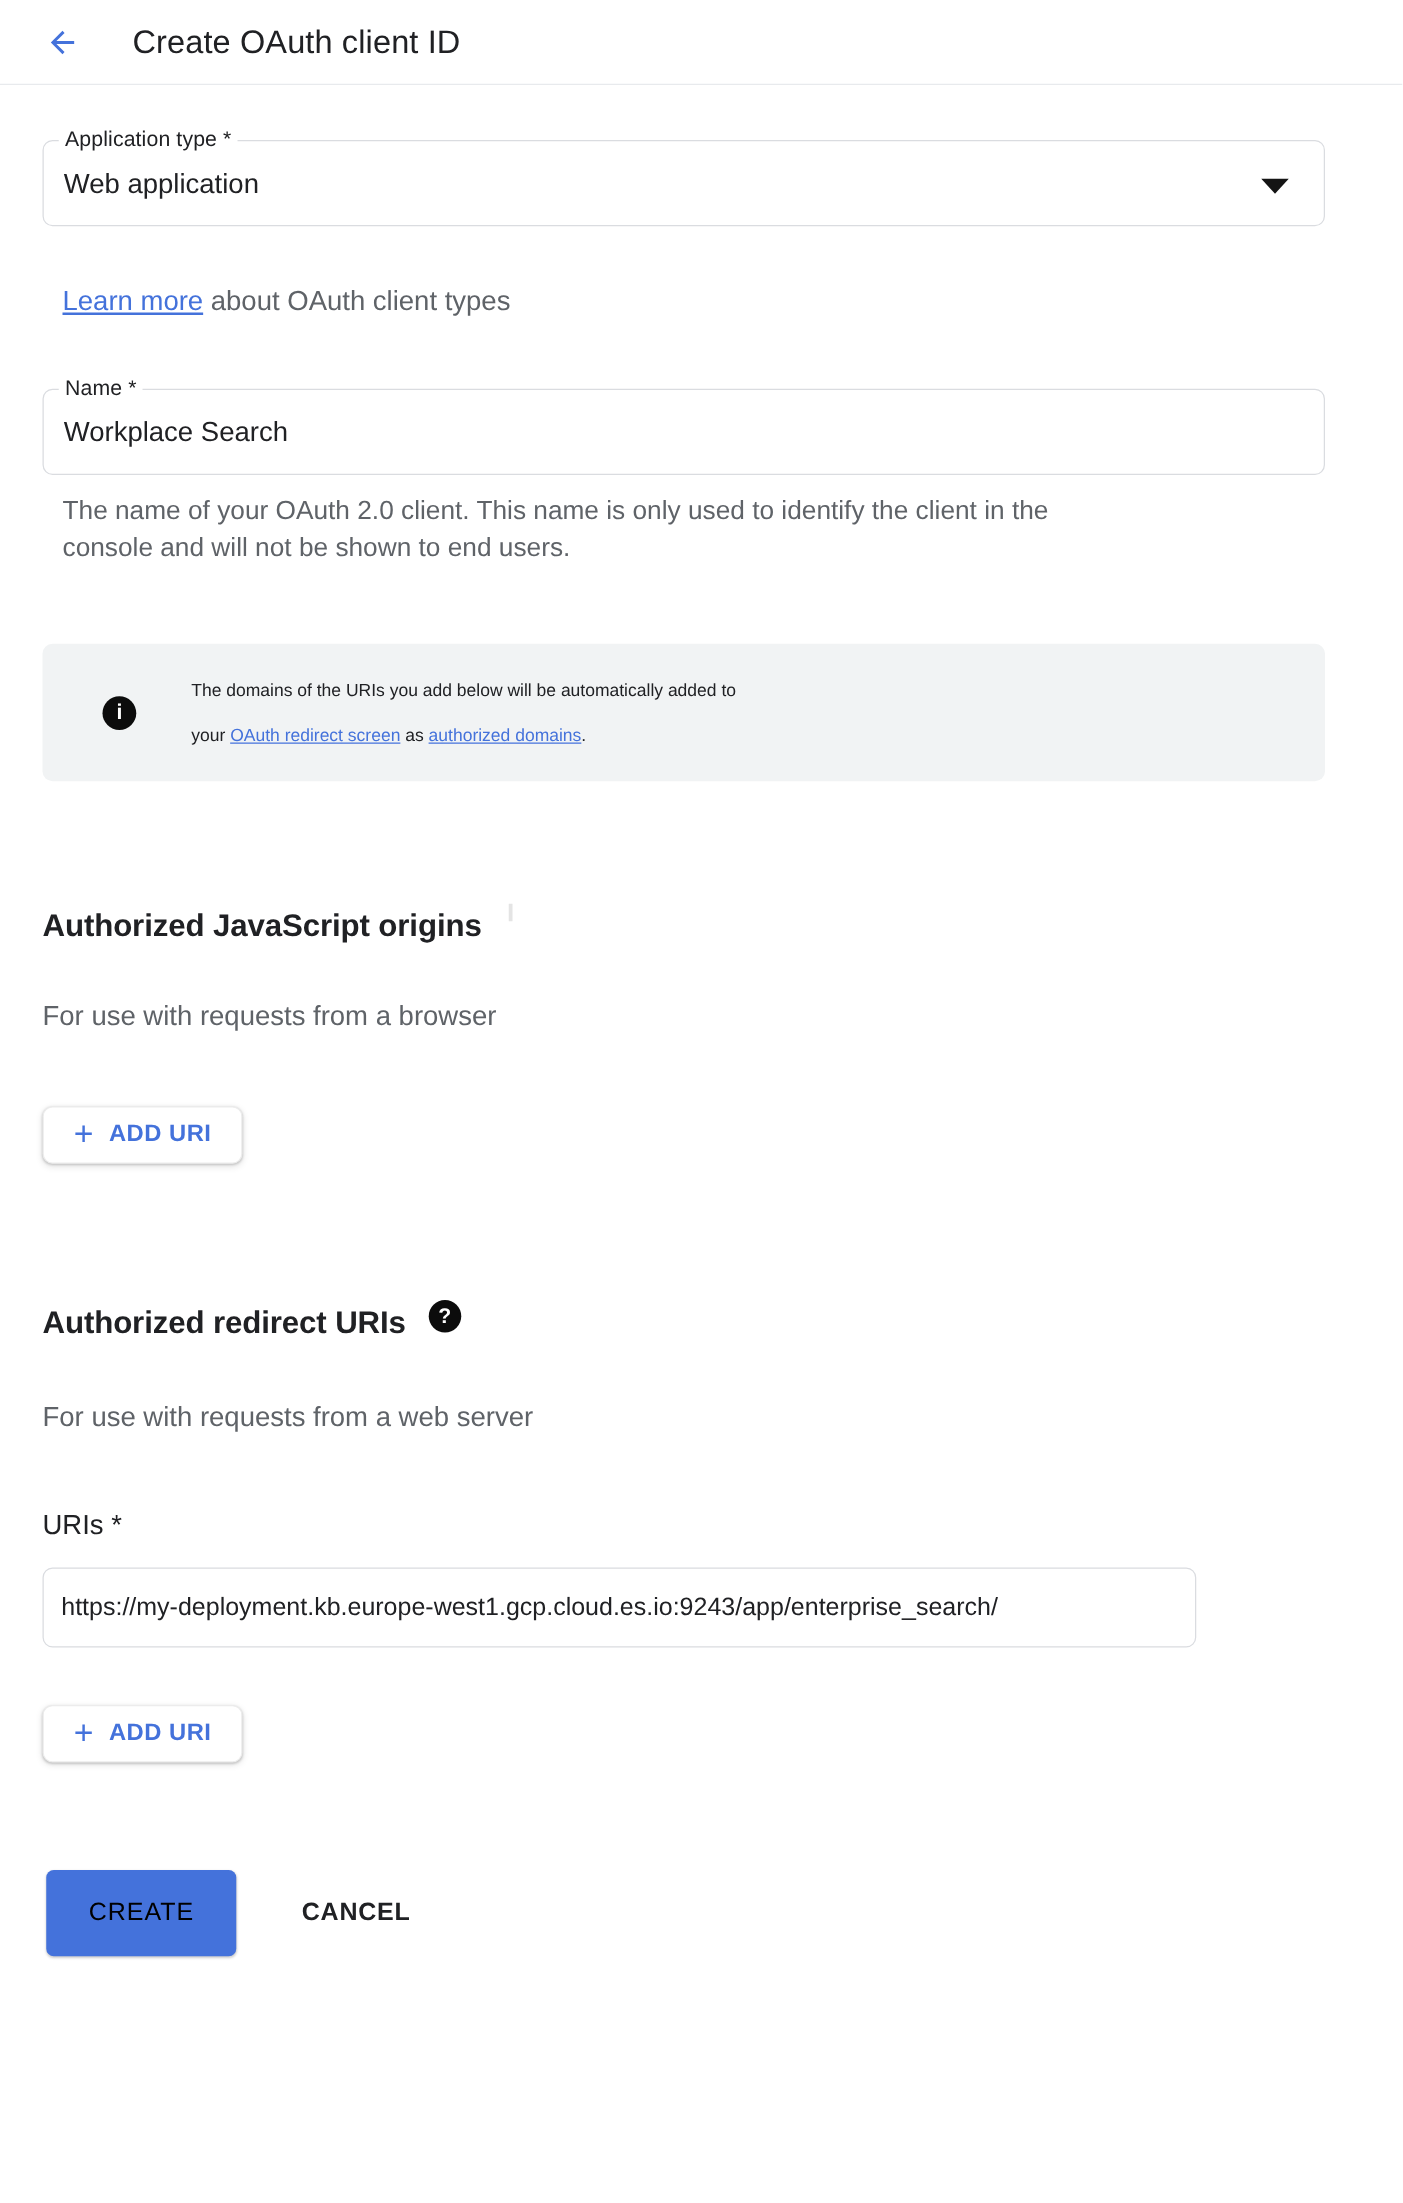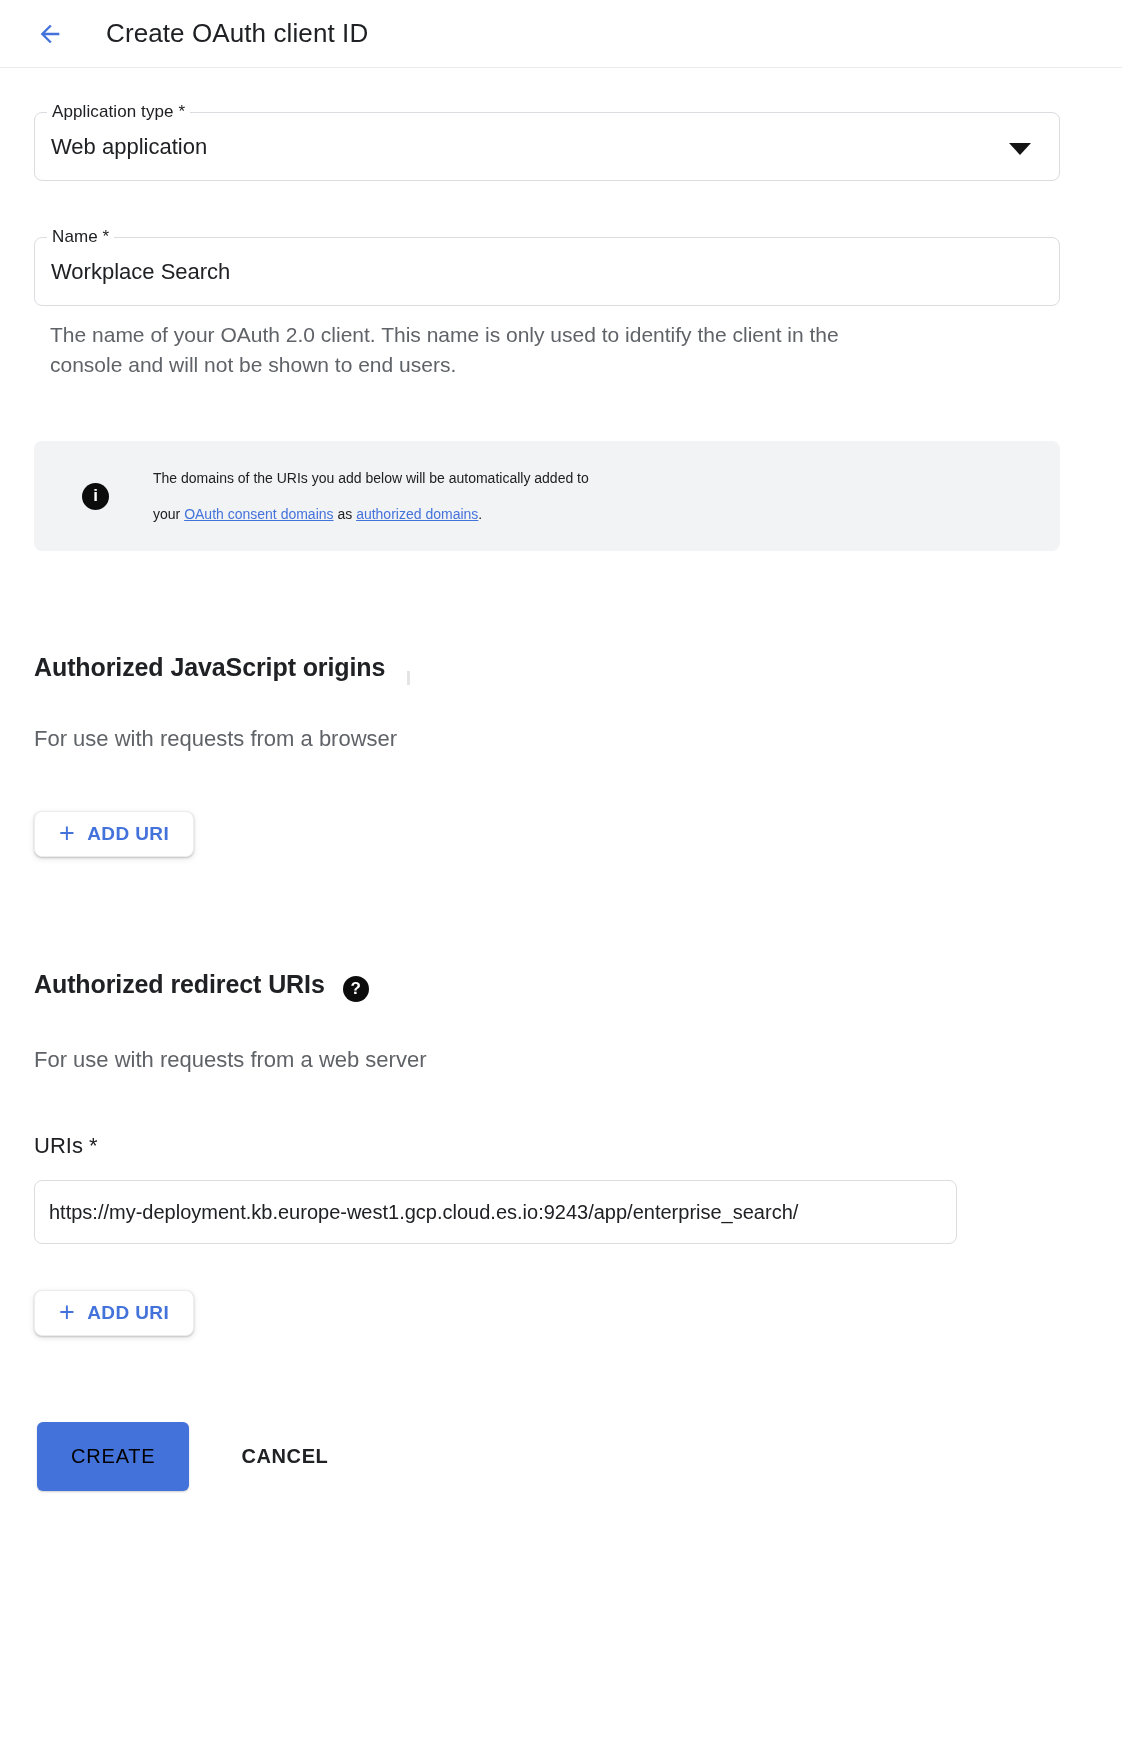--- a/index.html
+++ b/index.html
@@ -141,21 +141,21 @@
   }
 
   
   .section-h {
     margin: 98px 0 0 0;
     font-size: 25px;
     line-height: 36px;
     font-weight: 700;
     color: #202124;
     display: flex;
-    align-items: flex-end;
+    align-items: flex-start;
     gap: 18px;
     letter-spacing: -0.1px;
   }
   .section-h.second { margin-top: 109px; }
   .partial-mark {
     display: inline-block;
     width: 3px; height: 14px;
     background: #e4e4e4;
     margin-left: 4px;
   }
@@ -264,33 +264,34 @@
 
   <main>
 
 
     <div class="field select-field">
       <span class="float-label">Application type *</span>
       <span class="field-value">Web application</span>
       <span class="caret"></span>
     </div>
 
+    <p class="learn-more"><a class="link" href="#">Learn more</a><span> about OAuth client types</span></p>
 
     <div class="field name-field">
       <span class="float-label">Name *</span>
       <input class="field-input" type="text" value="Workplace Search" style="">
     </div>
 
     <p class="helper">The name of your OAuth 2.0 client. This name is only used to identify the client in the console and will not be shown to end users.</p>
 
     <div class="banner">
       <span class="info-icon">i</span>
       <div class="banner-text">
         <span>The domains of the URIs you add below will be automatically added to</span><br>
-        <span>your </span><a class="link" href="#">OAuth consent domains</a><span> as </span><a class="link" href="#">authorized domains</a><span>.</span>
+        <span>your </span><a class="link" href="#">OAuth redirect screen</a><span> as </span><a class="link" href="#">authorized domains</a><span>.</span>
       </div>
     </div>
 
     <h2 class="section-h">
         <span>Authorized JavaScript origins</span>
         <span class="partial-mark"></span>
       </h2>
 
     <p class="subtitle">For use with requests from a browser</p>
 

